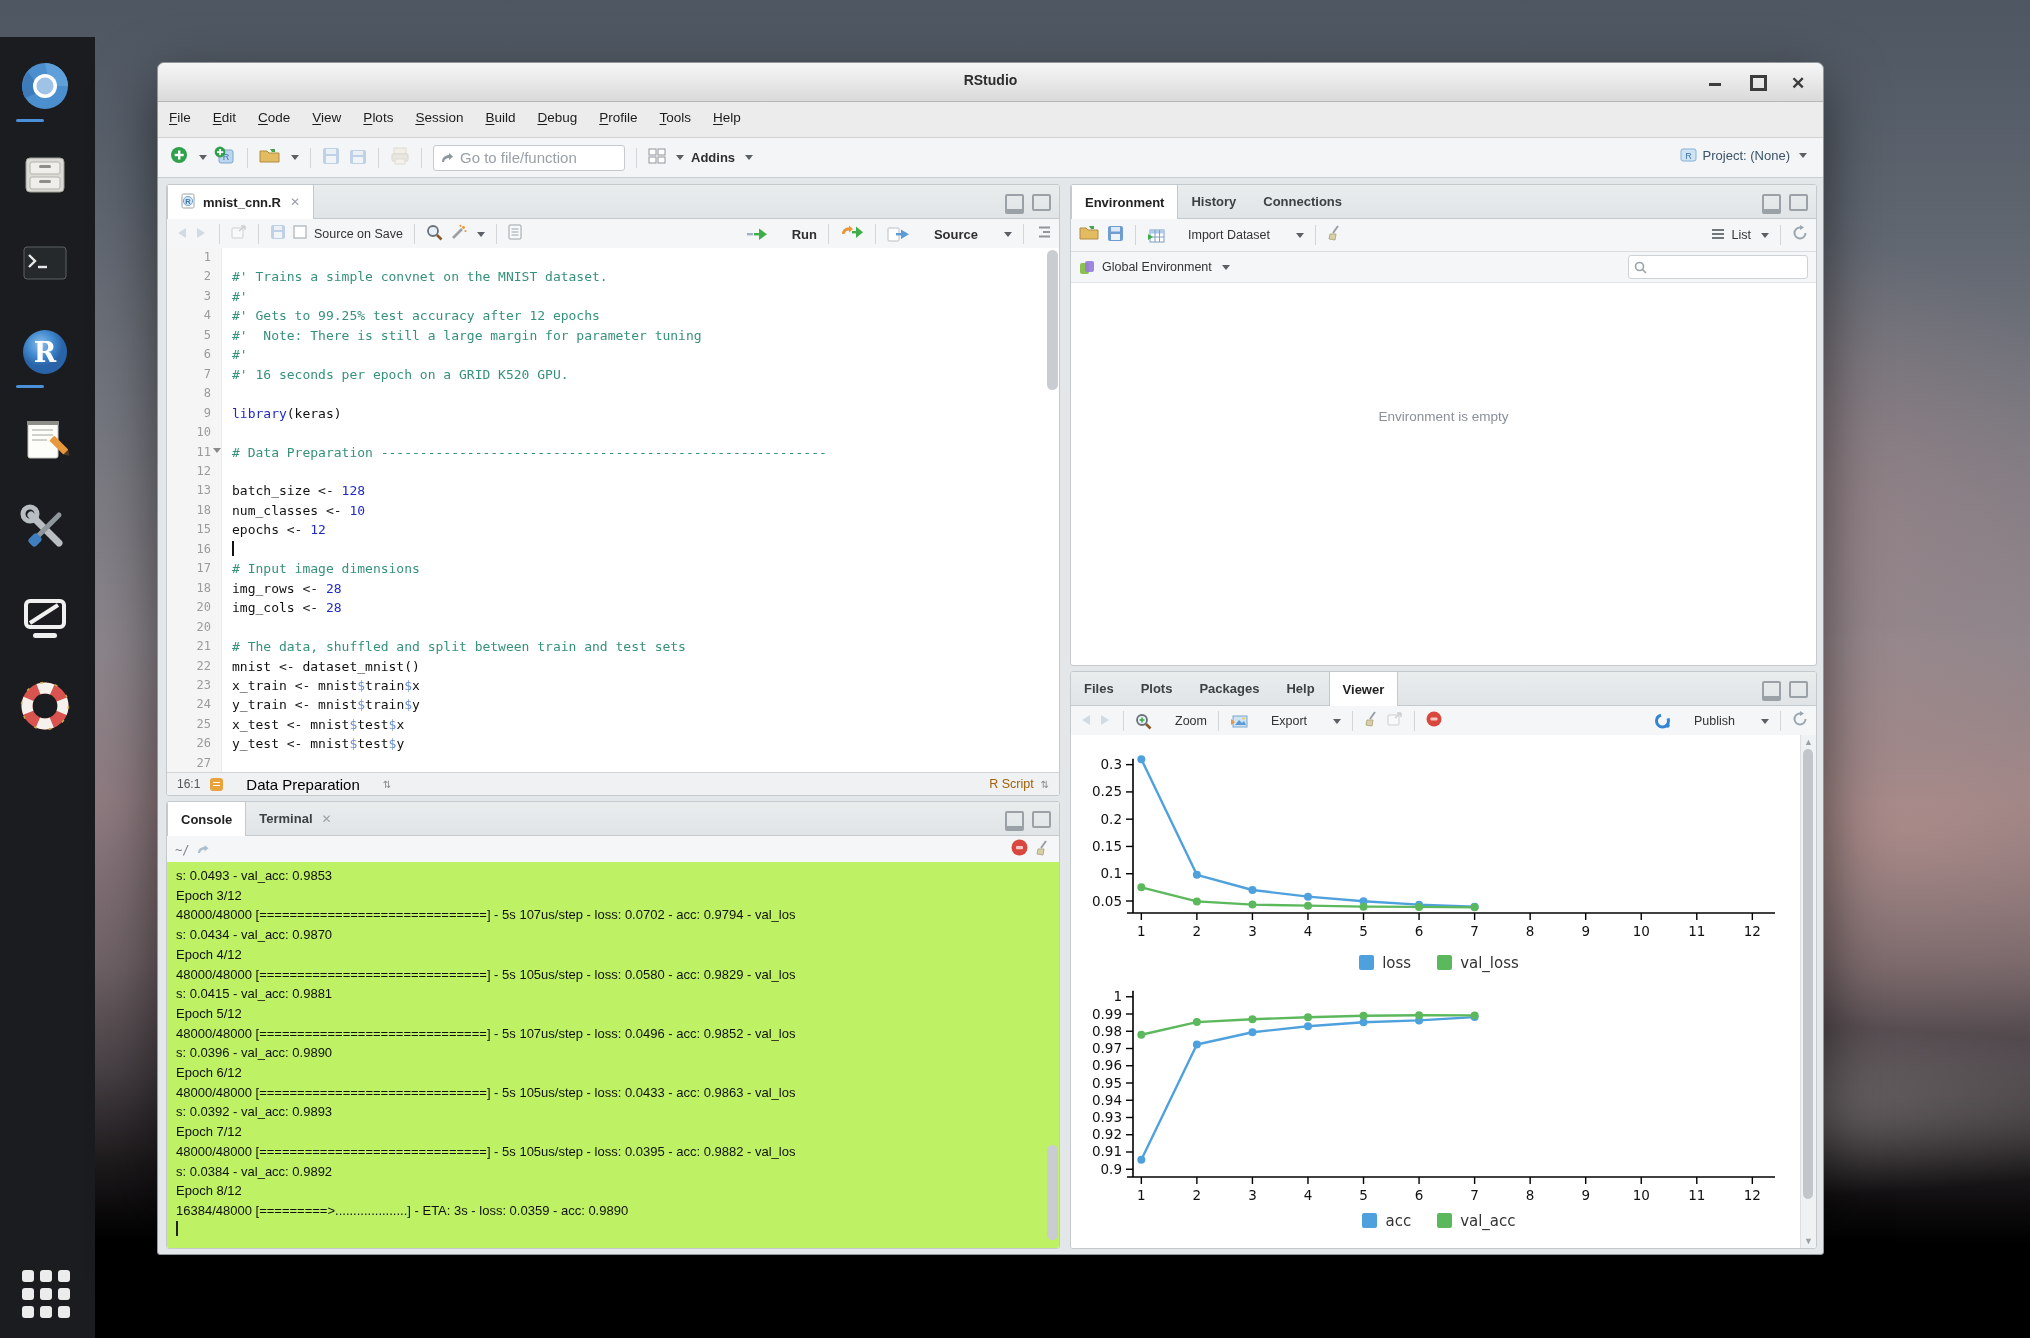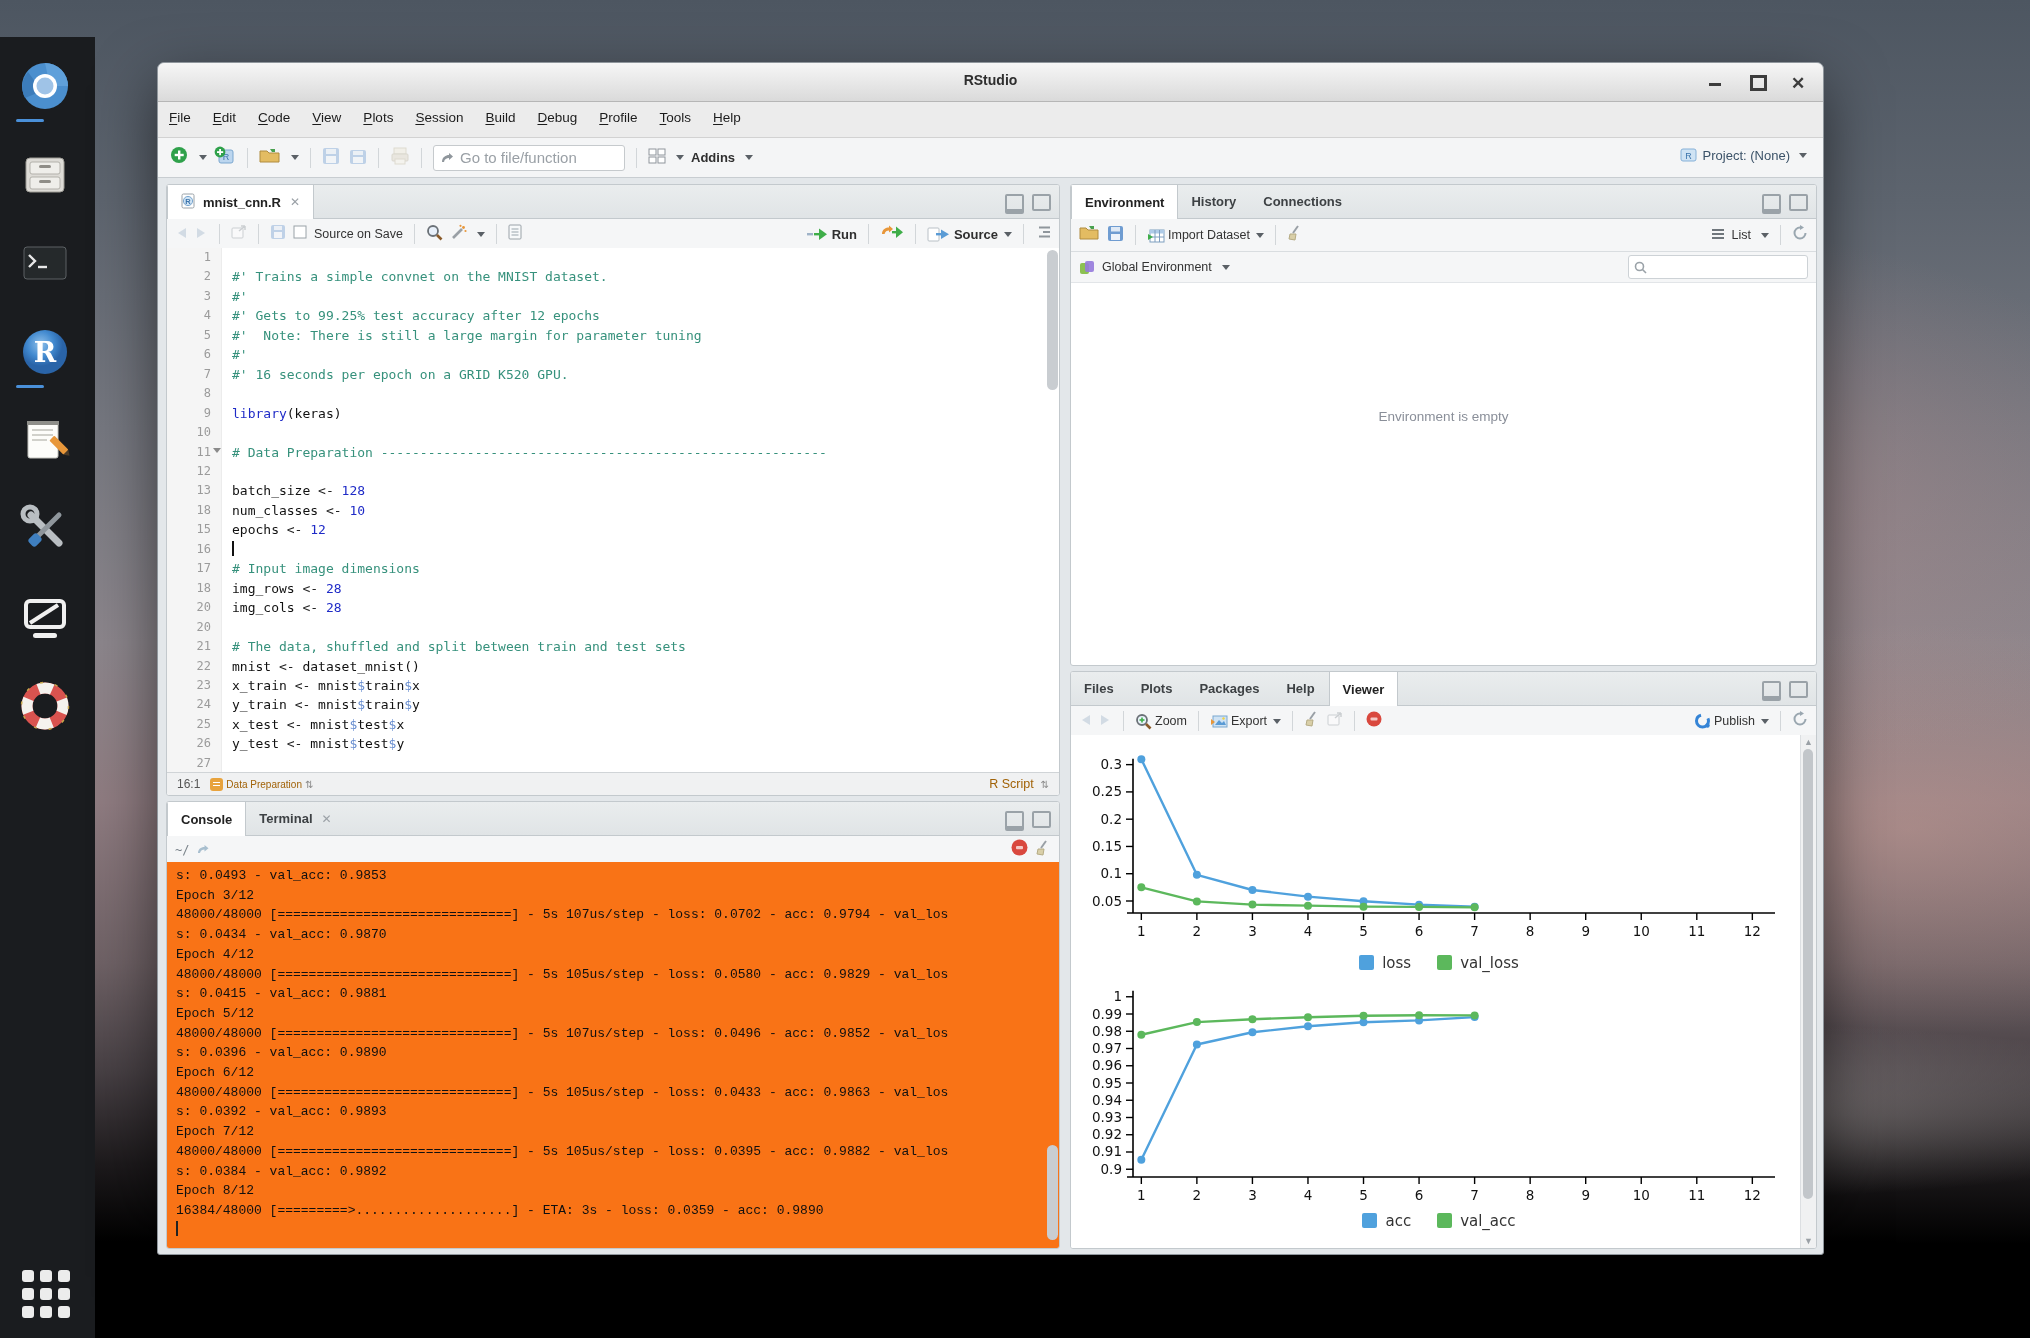--- a/index.html
+++ b/index.html
@@ -65,36 +65,36 @@
   .gut .fold{position:absolute;right:0;top:5px;width:0;height:0;border-left:4px solid transparent;border-right:4px solid transparent;border-top:5px solid #8a8a8a;}
   .ctext{padding-left:10px;}
   .tk-com{color:#36917C}.tk-kw{color:#1F2BC7}.tk-num{color:#1F2BC7}.tk-dol{color:#6A8FD0}.tk-op{color:#222}.tk-txt{color:#111}
   .tk-cur{display:inline-block;width:2px;height:15px;background:#111;vertical-align:-2px;}
   #src-vsb{position:absolute;right:1px;top:65px;width:11px;height:140px;background:#c9cdd1;border-radius:6px;}
   .statusbar{position:absolute;left:0;bottom:0;right:0;height:22px;background:#f0f1f2;border-top:1px solid #d0d4d7;display:flex;align-items:center;font-size:12px;color:#555;padding:0 10px;gap:10px;}
   .scope-ic{width:13px;height:13px;background:#e8a33d;border-radius:3px;display:inline-block;position:relative;}
   .scope-ic:before{content:"";position:absolute;left:3px;top:4px;width:7px;height:1.5px;background:#fff;box-shadow:0 3px 0 #fff;}
   .updn{color:#888;font-size:10px;}
   
-  #console-body{position:absolute;left:0;top:60px;right:0;bottom:0;background:#f97316;font-family:Liberation Mono, monospace;font-size:13px;line-height:19.7px;color:#101010;padding:4px 12px 0 9px;overflow:hidden;white-space:pre;}
+  #console-body{position:absolute;left:0;top:60px;right:0;bottom:0;background:#bef264;font-family:Liberation Sans, sans-serif;font-size:13px;line-height:19.7px;color:#101010;padding:4px 12px 0 9px;overflow:hidden;white-space:pre;}
   #con-cursor{display:inline-block;width:2px;height:15px;background:#222;}
   #con-vsb{position:absolute;right:1px;bottom:8px;width:11px;height:95px;background:#c9cdd1;border-radius:6px;} 
   
   #env-sub{height:30px;background:#f5f6f7;border-bottom:1px solid #e2e5e8;display:flex;align-items:center;padding:0 8px;gap:7px;}
   #env-empty{position:absolute;left:0;top:126px;width:100%;text-align:center;font-size:13.5px;color:#8a8f99;}
   #env-search{margin-left:auto;width:168px;height:22px;background:#fff;border:1px solid #cdd2d6;border-radius:3px;display:flex;align-items:center;padding:0 5px;}
   
   #viewer-body{position:absolute;left:0;top:63px;right:15px;bottom:0;background:#fff;overflow:hidden;}
   #charts{padding:8px 0 0 6px;}
   .legend{display:flex;justify-content:center;gap:26px;height:24px;align-items:center;font-size:15px;color:#333;font-family:"DejaVu Sans",sans-serif;}
   .legend .sw{width:15px;height:15px;border-radius:2px;display:inline-block;margin-right:8px;vertical-align:-2px;}
   #vw-sb{position:absolute;right:0;top:63px;width:15px;bottom:0;background:#f0f1f2;border-left:1px solid #dcdfe2;}
   #vw-thumb{position:absolute;left:2px;top:14px;width:10px;height:450px;background:#c2c6ca;border-radius:5px;}
   .sb-arrow{position:absolute;left:0;width:100%;text-align:center;font-size:9px;color:#9aa0a6;}
-  .flexrow{display:flex;align-items:center;gap:3px;}
+  .flexrow{display:flex;align-items:center;gap:23px;}
 </style>
 </head>
 <body>
 
 <div id="screen">
 
 
   <div id="dock">
     <div id="dock-items">
         <div class="dock-item" style="top: 21px;">
@@ -379,21 +379,21 @@
           <div class="crow"><div class="gut">24</div><div class="ctext"><span class="tk-txt">y_train </span><span class="tk-op">&lt;- </span><span class="tk-txt">mnist</span><span class="tk-dol">$</span><span class="tk-txt">train</span><span class="tk-dol">$</span><span class="tk-txt">y</span></div></div>
           <div class="crow"><div class="gut">25</div><div class="ctext"><span class="tk-txt">x_test </span><span class="tk-op">&lt;- </span><span class="tk-txt">mnist</span><span class="tk-dol">$</span><span class="tk-txt">test</span><span class="tk-dol">$</span><span class="tk-txt">x</span></div></div>
           <div class="crow"><div class="gut">26</div><div class="ctext"><span class="tk-txt">y_test </span><span class="tk-op">&lt;- </span><span class="tk-txt">mnist</span><span class="tk-dol">$</span><span class="tk-txt">test</span><span class="tk-dol">$</span><span class="tk-txt">y</span></div></div>
           <div class="crow"><div class="gut">27</div><div class="ctext"></div></div>
         </div>
       <div id="src-vsb"></div>
       <div class="statusbar">
         <span>16:1</span>
         <span class="flexrow">
             <span class="scope-ic"></span>
-            <span style="color:#a16207;font-size:10px">Data Preparation</span>
+            <span style="color:#000000;font-size:15px">Data Preparation</span>
             <span class="updn">⇅</span>
           </span>
         <span class="right-group">
             <span style="color:#a16207;font-size:12.5px">R Script</span>
             <span class="updn">⇅</span>
           </span>
       </div>
     </div>
 
     <div class="pane" id="pane-console">

